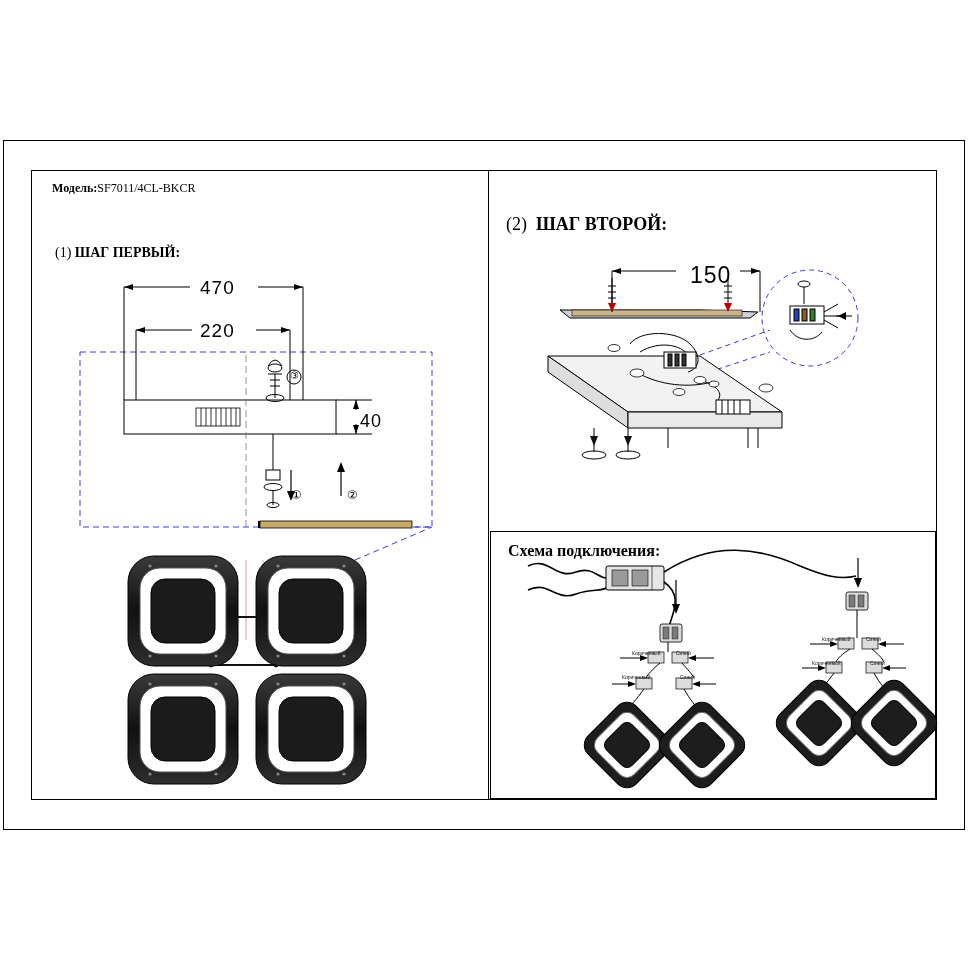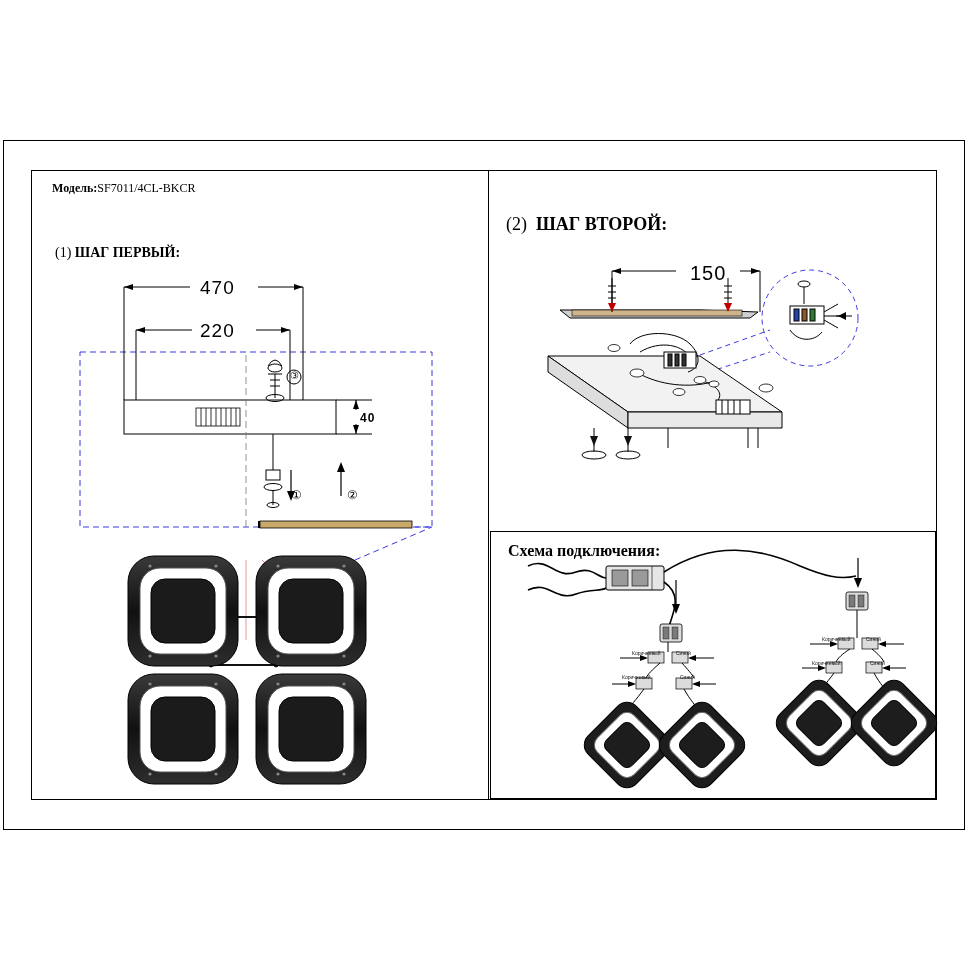--- a/index.html
+++ b/index.html
@@ -87,22 +87,22 @@
   
   .dim {
     position: absolute;
     font-size: 19px;
     font-family: "Liberation Sans", sans-serif;
     letter-spacing: 1px;
     white-space: nowrap;
   }
   .dim-250 { left: 200px; top: 277px; }
   .dim-220 { left: 200px; top: 320px; }
-  .dim-40  { left: 360px; top: 411px; font-size: 12px; font-weight: bold; }
-  .dim-150 { left: 690px; top: 262px; font-size: 20px; }
+  .dim-40  { left: 360px; top: 411px; font-size: 18px; }
+  .dim-150 { left: 690px; top: 262px; font-size: 23px; }
   .circ-num {
     position: absolute;
     font-size: 12px;
     font-family: "Liberation Sans", sans-serif;
   }
   .tiny {
     position: absolute;
     font-size: 5px;
     font-family: "Liberation Sans", sans-serif;
     white-space: nowrap;

